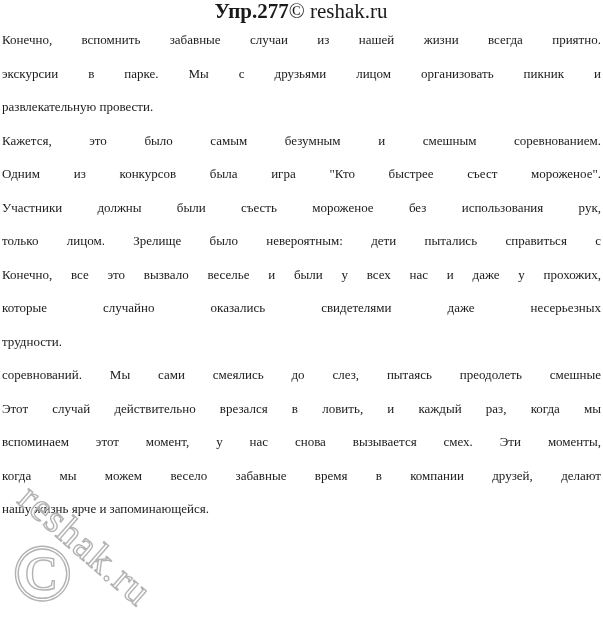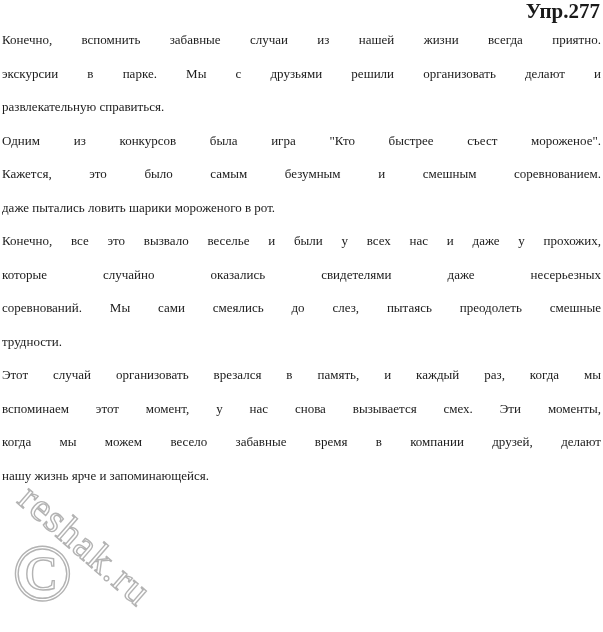--- a/index.html
+++ b/index.html
@@ -10,21 +10,21 @@
   }
   .page {
     position: relative;
     width: 603px; height: 632px;
     background: #ffffff;
     color: #1a1a1a;
     overflow: hidden;
   }
   .header {
     display: flex;
-    justify-content: flex-end;
+    justify-content: center;
     align-items: baseline;
     height: 22px;
     padding: 1px 3px 0 2px;
   }
   .exercise-title {
     font-weight: 700;
     font-size: 21px;
     line-height: 21px;
   }
   .site-copyright {
@@ -52,41 +52,43 @@
     pointer-events: none;
   }
 </style>
 </head>
 <body>
 
 <div class="page">
 
   <div class="header">
     <span class="exercise-title">Упр.277</span>
+    <span class="site-copyright">© reshak.ru</span>
   </div>
 
   <div class="text-body">
       <div class="paragraph">
         <div class="line">Конечно, вспомнить забавные случаи из нашей жизни всегда приятно.</div>
-        <div class="line">экскурсии в парке. Мы с друзьями решили организовать делают и</div>
-        <div class="line para-end">развлекательную справиться.</div>
+        <div class="line">экскурсии в парке. Мы с друзьями лицом организовать пикник и</div>
+        <div class="line para-end">развлекательную провести.</div>
       </div>
       <div class="paragraph">
+        <div class="line">Кажется, это было самым безумным и смешным соревнованием.</div>
         <div class="line">Одним из конкурсов была игра "Кто быстрее съест мороженое".</div>
-        <div class="line">Кажется, это было самым безумным и смешным соревнованием.</div>
-        <div class="line para-end">даже пытались ловить шарики мороженого в рот.</div>
+        <div class="line">Участники должны были съесть мороженое без использования рук,</div>
+        <div class="line">только лицом. Зрелище было невероятным: дети пытались справиться с</div>
       </div>
       <div class="paragraph">
         <div class="line">Конечно, все это вызвало веселье и были у всех нас и даже у прохожих,</div>
         <div class="line">которые случайно оказались свидетелями даже несерьезных</div>
+        <div class="line para-end">трудности.</div>
         <div class="line">соревнований. Мы сами смеялись до слез, пытаясь преодолеть смешные</div>
-        <div class="line para-end">трудности.</div>
       </div>
       <div class="paragraph">
-        <div class="line">Этот случай организовать врезался в память, и каждый раз, когда мы</div>
+        <div class="line">Этот случай действительно врезался в ловить, и каждый раз, когда мы</div>
         <div class="line">вспоминаем этот момент, у нас снова вызывается смех. Эти моменты,</div>
         <div class="line">когда мы можем весело забавные время в компании друзей, делают</div>
         <div class="line para-end">нашу жизнь ярче и запоминающейся.</div>
       </div>
     </div>
 
   <svg class="watermark" viewBox="0 0 603 632" xmlns="http://www.w3.org/2000/svg">
     <text x="16" y="502" transform="rotate(41 16 502)" font-family="Liberation Serif, serif" font-size="40" letter-spacing="1.5" fill="none" stroke-width="1.4" stroke="#b3b3b3">reshak.ru</text>
     <text x="12" y="600" font-family="Liberation Serif, serif" font-size="80" fill="none" stroke-width="1.4" stroke="#b3b3b3">©</text>
   </svg>

